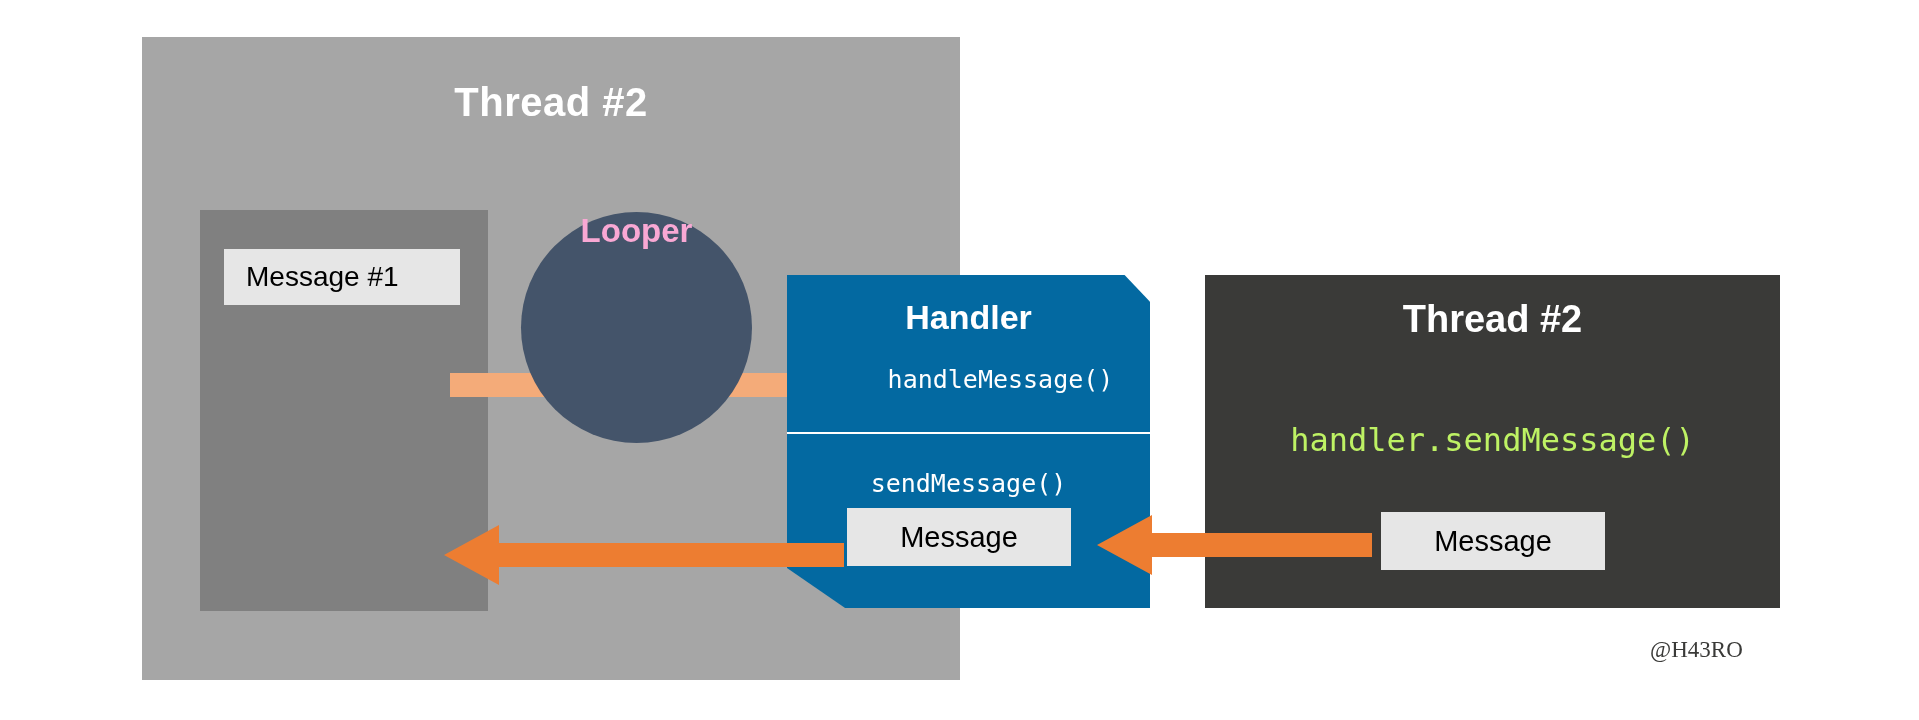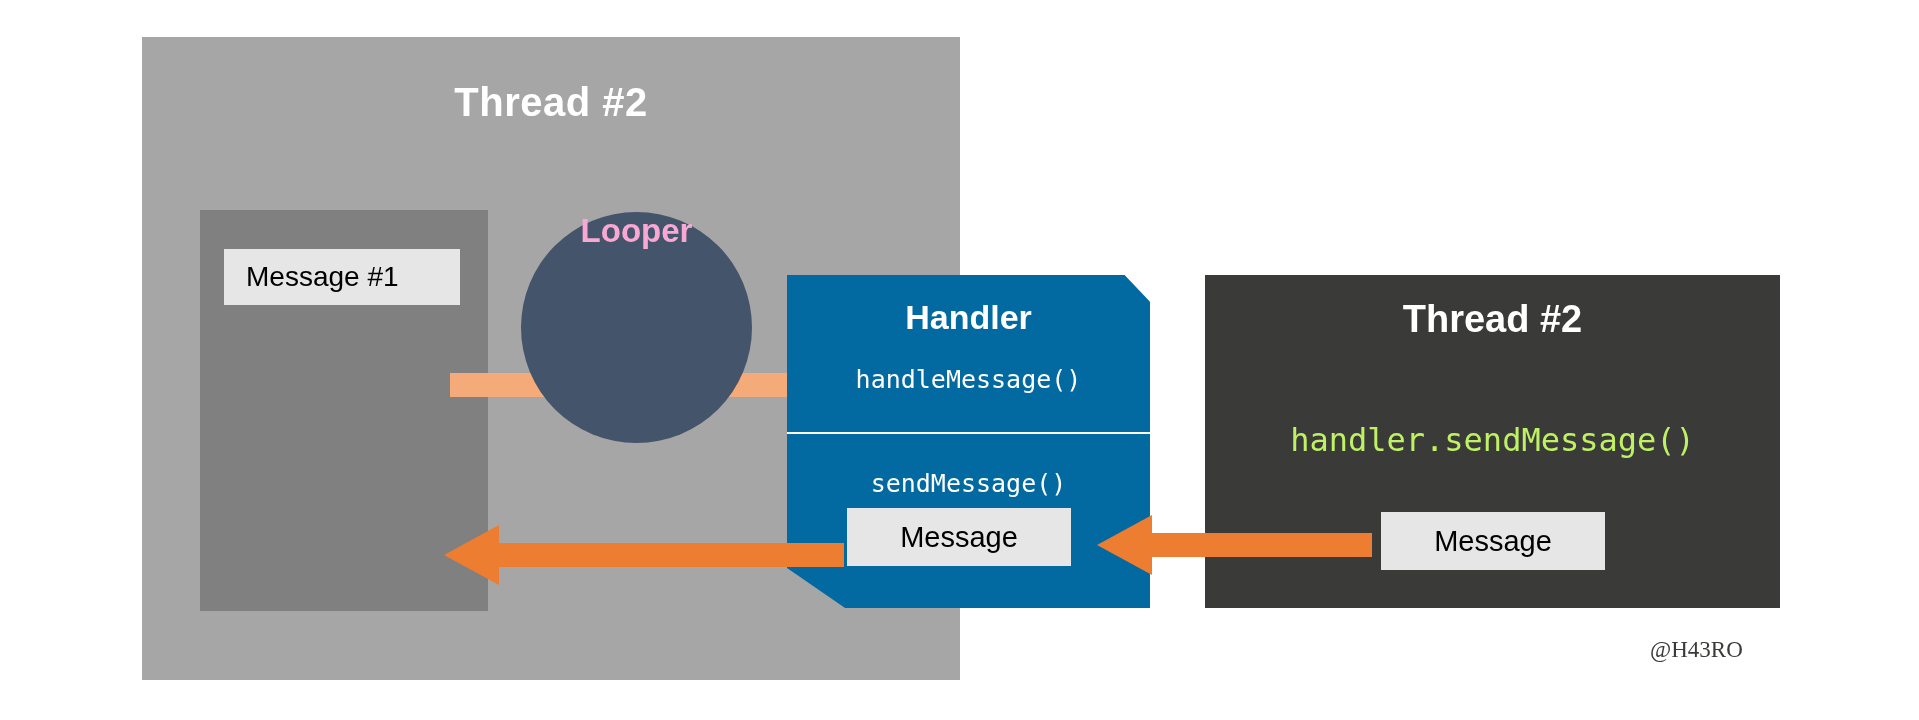--- a/index.html
+++ b/index.html
@@ -120,20 +120,21 @@
   }
   .handler-method-top {
     position: absolute;
     left: 0;
     top: 90px;
     width: 363px;
     text-align: center;
     color: #ffffff;
     font-size: 25px;
     font-family: "DejaVu Sans Mono", "Liberation Mono", monospace;
+    padding-left: 32px;
   }
   .handler-divider {
     position: absolute;
     left: 0;
     top: 157px;
     width: 363px;
     height: 2px;
     background: #ffffff;
   }
   .handler-method-bottom {

